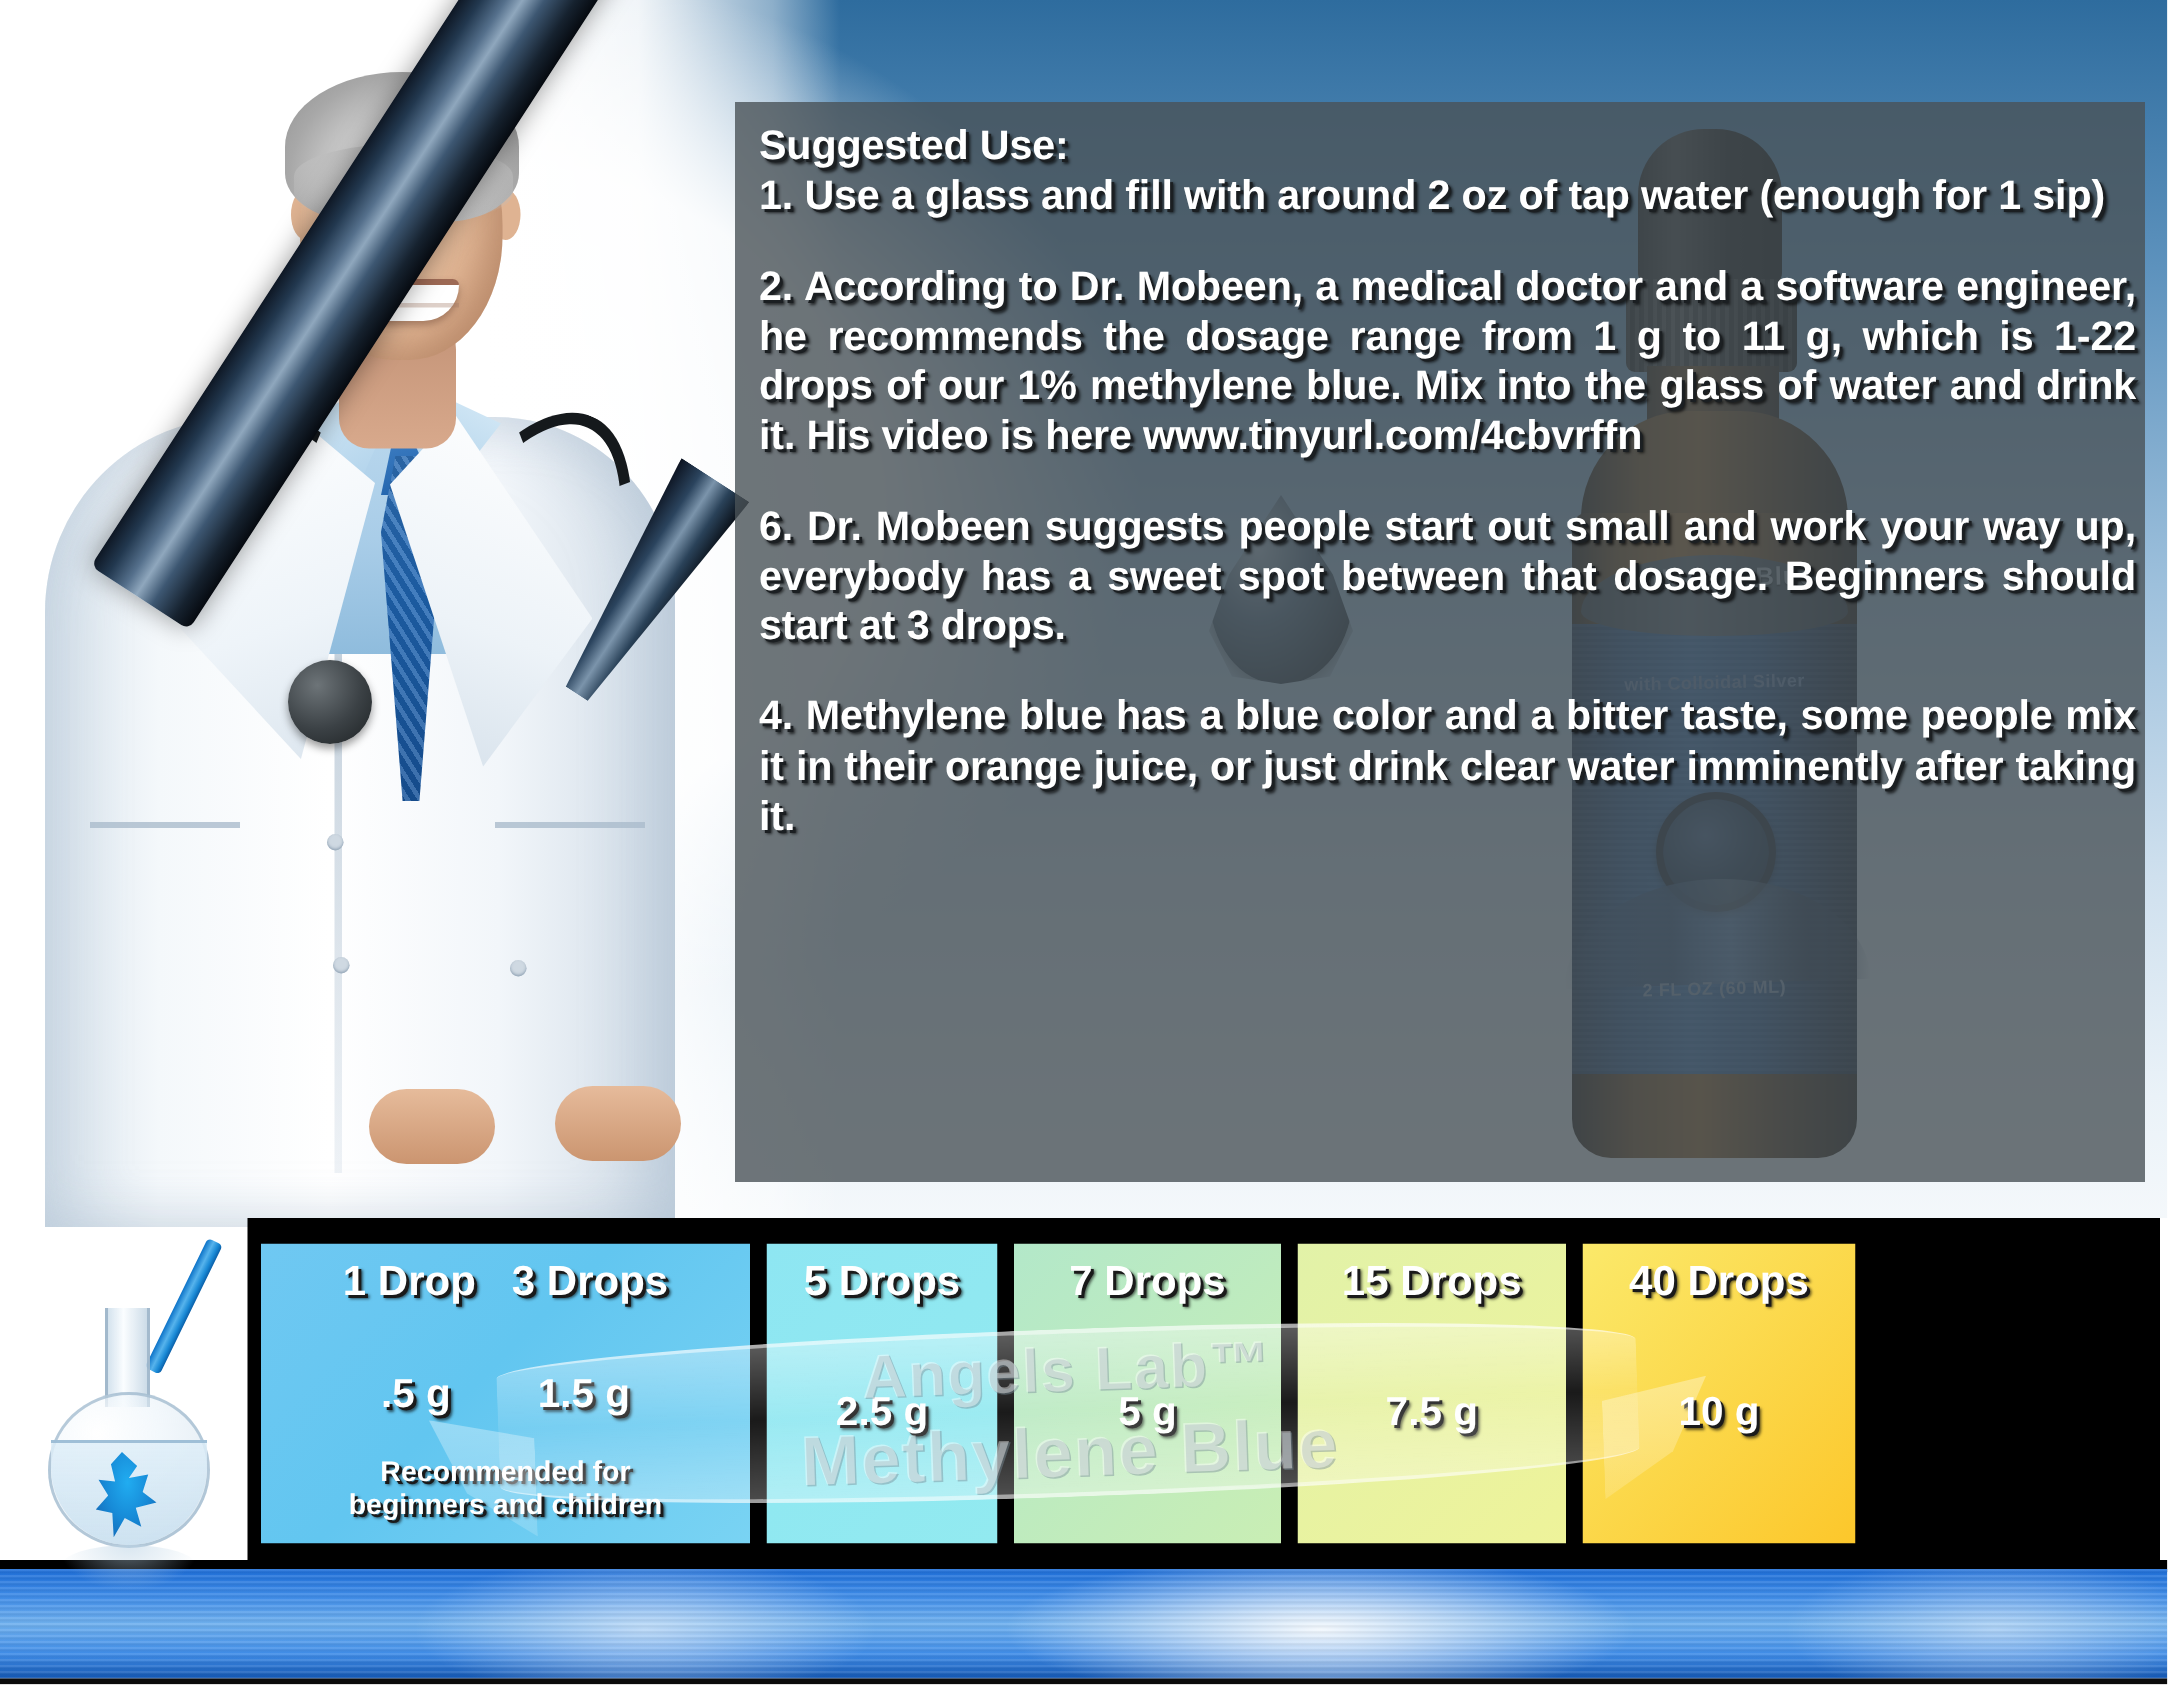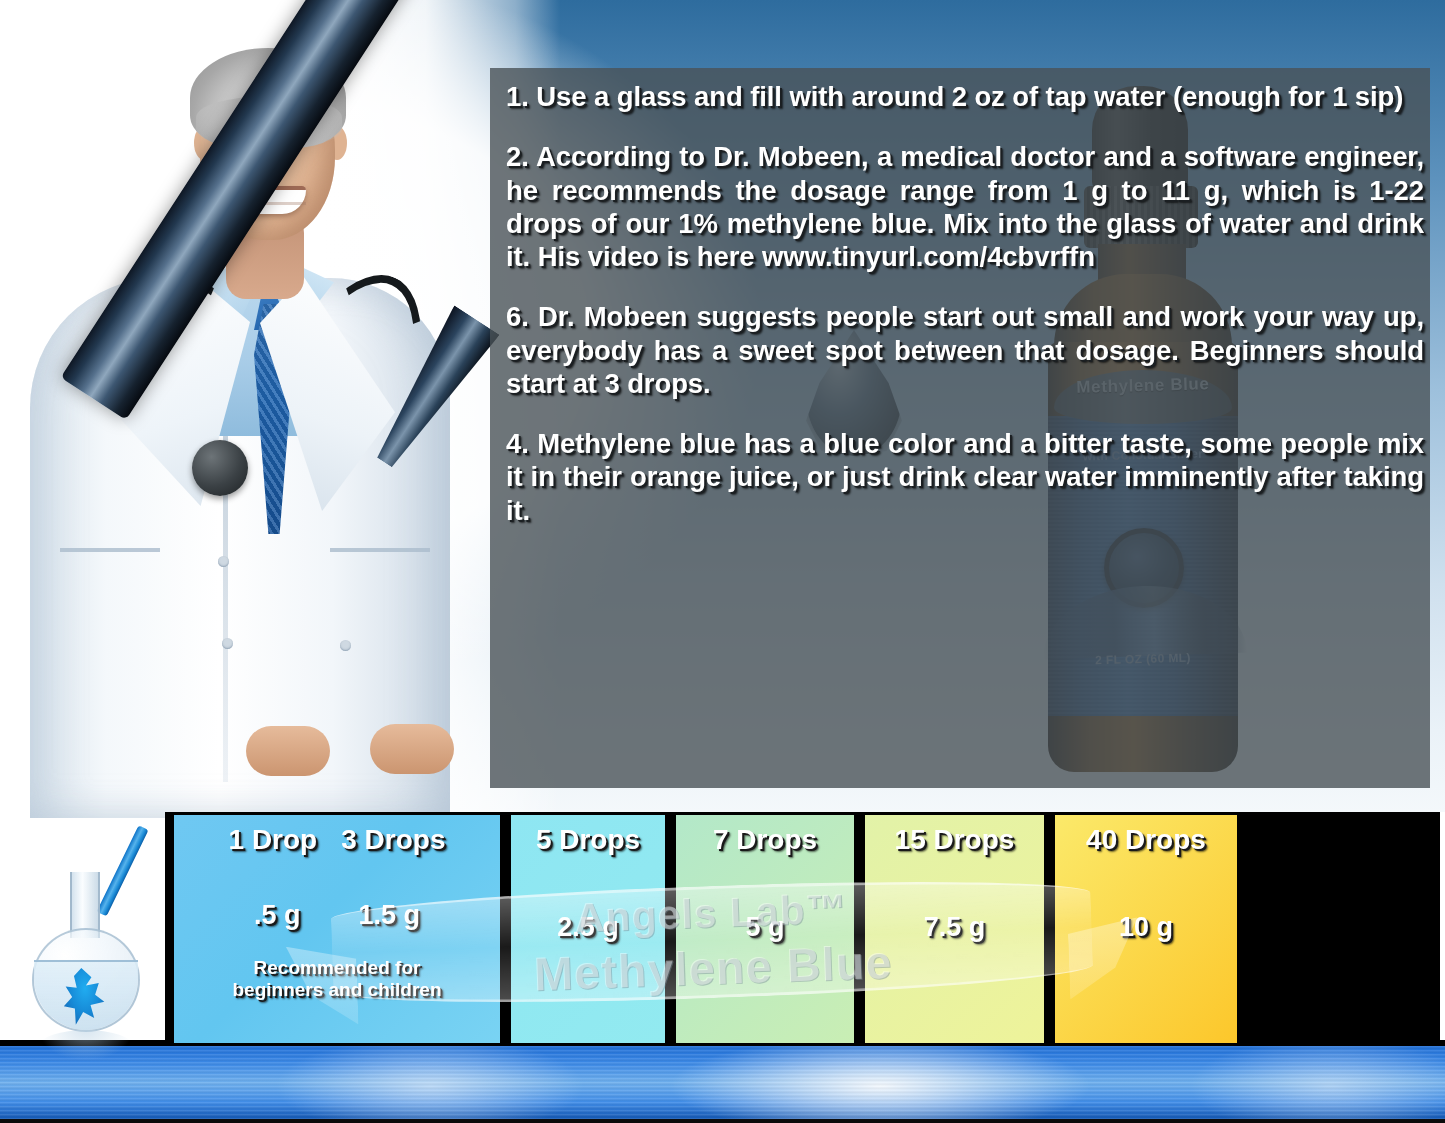--- a/index.html
+++ b/index.html
@@ -300,21 +300,21 @@
   }
   .fl-refl{
     position:absolute; left:30px; top:210px; width:92px; height:30px;
     background:radial-gradient(ellipse at 50% 0%, rgba(185,210,228,.55), rgba(255,255,255,0) 72%);
     border-radius:50%;
   }
 
   
   .strip{
     position:absolute; left:165px; top:812px; width:1275px; height:234px;
-    background:#000; padding:2px 8px; display:flex; gap:9px;
+    background:#000; padding:16px 8px; display:flex; gap:9px;
   }
   .card{
     position:relative; overflow:hidden;
     border:1px solid #000;
     display:flex; flex-direction:column; align-items:center;
     padding-top:9px;
   }
   .card .drops-row{ display:flex; gap:24px; justify-content:center; width:100%; }
   .card .drops{
     font-size:28px; font-weight:700; color:#fff;
@@ -436,20 +436,21 @@
       <div class="bt-swoosh"></div>
       <div class="bt-vol">2 FL OZ (60 ML)</div>
     </div>
     <div class="bt-bottom"></div>
   </div>
 
   <div class="droplet"></div>
 
   <div class="panel"></div>
   <div class="panel-txt">
+    <p>Suggested Use:</p>
     <p>1. Use a glass and fill with around 2 oz of tap water (enough for 1 sip)</p>
     <div class="p-gap"></div>
     <p class="p-just">2. According to Dr. Mobeen, a medical doctor and a software engineer, he recommends the dosage range from 1 g to 11 g, which is 1-22 drops of our 1% methylene blue.  Mix into the glass of water and drink it.  His video is here www.tinyurl.com/4cbvrffn</p>
     <div class="p-gap"></div>
     <p class="p-just">6. Dr. Mobeen suggests people start out small and work your way up, everybody has a sweet spot between that dosage.  Beginners should start at 3 drops.</p>
     <div class="p-gap"></div>
     <p class="p-just">4. Methylene blue has a blue color and a bitter taste, some people mix it in their orange juice, or just drink clear water imminently after taking it.</p>
   </div>
 
   <div class="bg-blackband"></div>

